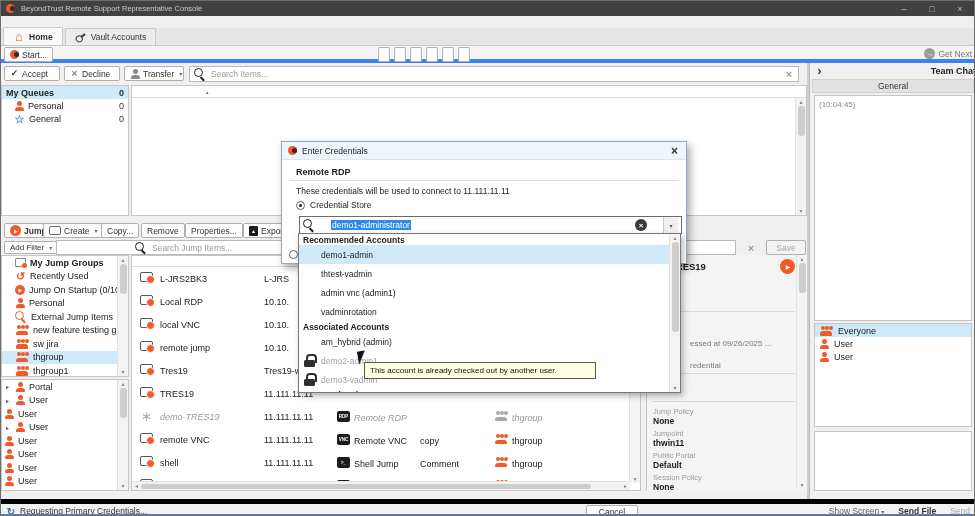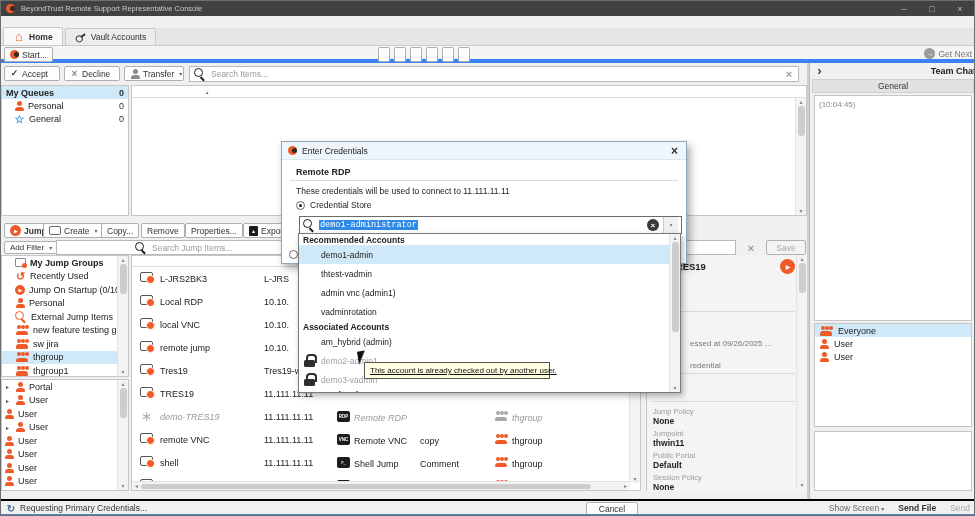--- a/index.html
+++ b/index.html
@@ -167,57 +167,57 @@
   #tc-header .tt{flex:1;text-align:right;font-weight:bold;font-size:9px;}
   #tc-general{position:absolute;left:2px;top:16px;width:162px;height:14px;background:#e2e2e2;border:1px solid #cfcfcf;
               display:flex;align-items:center;justify-content:center;font-size:8.5px;color:#333;}
   #tc-log{position:absolute;left:4px;top:32px;width:158px;height:226px;}
   #tc-log .ts{position:absolute;left:4px;top:4px;color:#888;font-size:8px;}
   #tc-members{position:absolute;left:4px;top:260px;width:158px;height:104px;}
   .mrow{height:13px;display:flex;align-items:center;gap:5px;padding:0 4px;}
   #tc-input{position:absolute;left:4px;top:368px;width:158px;height:60px;}
 
   
-  #bottombar{left:0;top:498px;width:975px;height:15px;background:#f1f1f1;border-top:2px solid #000000;}
+  #bottombar{left:0;top:498px;width:975px;height:15px;background:#f1f1f1;border-top:5px solid #000000;}
   #statustxt{position:absolute;left:5px;top:2px;display:flex;align-items:center;gap:4px;color:#333;font-size:8.5px;}
   #cancelbtn{position:absolute;left:585px;top:1px;width:52px;height:13px;justify-content:center;}
   #chatctrl{position:absolute;right:6px;top:2px;display:flex;align-items:center;gap:14px;font-size:8.5px;}
   #chatctrl .ss{color:#666;}
   #chatctrl .sf{color:#333;font-weight:bold;}
   #chatctrl .sd{color:#a8a8a8;}
   #bluebar{left:0;top:513px;width:975px;height:3px;background:#4a86c8;}
 
   
   #modal{left:280px;top:140px;width:406px;height:123px;background:#fff;border:1px solid #8fa8bd;
          box-shadow:3px 4px 8px rgba(0,0,0,.35);z-index:50;}
   #modal-title{position:absolute;left:0;top:0;width:404px;height:18px;background:#eef5fb;border-bottom:1px solid #dbe6ef;
                display:flex;align-items:center;padding:0 6px;gap:5px;}
   #modal-title .mt{flex:1;font-size:8.5px;color:#222;}
   #modal .mhead{position:absolute;left:14px;top:25px;font-weight:bold;font-size:9px;}
   #modal .mdiv{position:absolute;left:8px;top:38px;width:388px;border-top:1px solid #d9d9d9;}
   #modal .mmsg{position:absolute;left:14px;top:44px;font-size:8.5px;}
   #modal .mradio{position:absolute;left:14px;top:58px;display:flex;align-items:center;gap:5px;font-size:8.5px;}
   #combo{position:absolute;left:17px;top:74px;width:383px;height:18px;background:#fff;border:1px solid #6b6b6b;
-         display:flex;align-items:center;padding:0 3px;gap:4px;font-family:Liberation Mono, monospace;}
+         display:flex;align-items:center;padding:0 3px;gap:16px;}
   #combo .val{background:#2e8ae6;color:#fff;font-size:8.5px;padding:0 1px;}
   #combo .spacer{flex:1;}
   #combo .dd{width:15px;height:16px;border-left:1px solid #c9c9c9;background:#f0f0f0;display:inline-flex;
              align-items:center;justify-content:center;color:#555;font-size:6px;}
   #combo .dd::after{content:"▾";}
   #modal .radio2{position:absolute;left:7px;top:108px;}
   #popup{left:297px;top:232px;width:383px;height:160px;background:#fff;border:1px solid #7a7a7a;z-index:60;
          box-shadow:2px 3px 6px rgba(0,0,0,.3);overflow:hidden;}
   .acct{position:relative;height:19px;display:flex;align-items:center;}
   .acct .albl{position:absolute;left:22px;font-size:8.5px;white-space:nowrap;}
   .acct.header{height:11px;}
   .acct.header .albl{left:4px;font-weight:bold;color:#222;}
   .acct.locked .albl{color:#a0a0a0;}
   .acct .alock{position:absolute;left:5px;top:3px;}
-  #tooltip{left:363px;top:361px;width:186px;height:17px;background:#ffffe1;border:1px solid #565656;z-index:80;
-           display:flex;align-items:center;padding:0 5px;font-size:8px;color:#111;white-space:nowrap;text-decoration:underline;}
+  #tooltip{left:363px;top:361px;width:232px;height:17px;background:#ffffe1;border:1px solid #565656;z-index:80;
+           display:flex;align-items:center;padding:0 5px;font-size:8px;color:#111;white-space:nowrap;}
   #cursor{left:357px;top:350px;width:0;height:0;border-left:8px solid #111;border-bottom:13px solid transparent;
           transform:rotate(-10deg);z-index:90;filter:drop-shadow(0.5px 0.5px 0 #fff);}
 </style>
 </head>
 <body>
 
 <div id="app">
 
   <div id="titlebar" class="abs">
     <span class="ci ic-logo-icon"></span>

